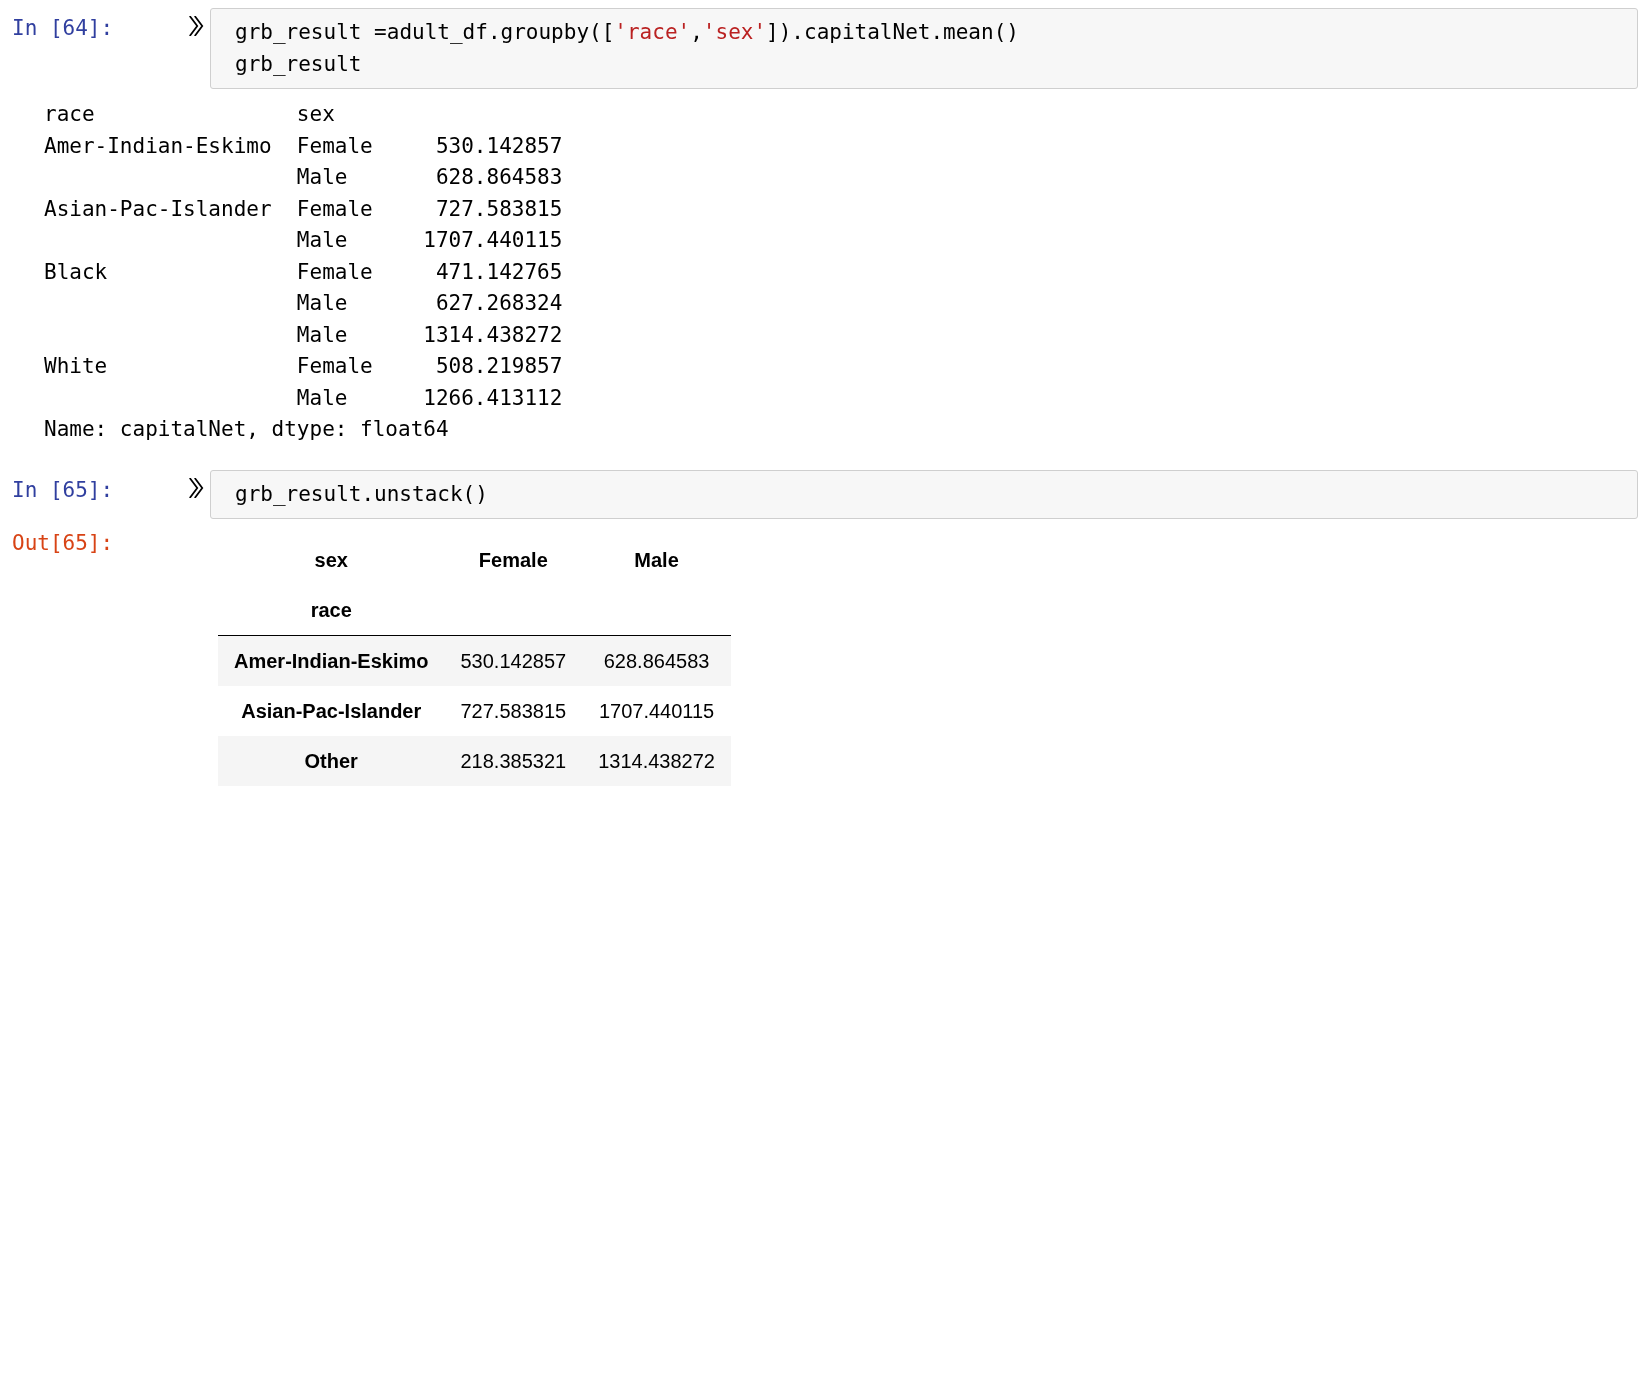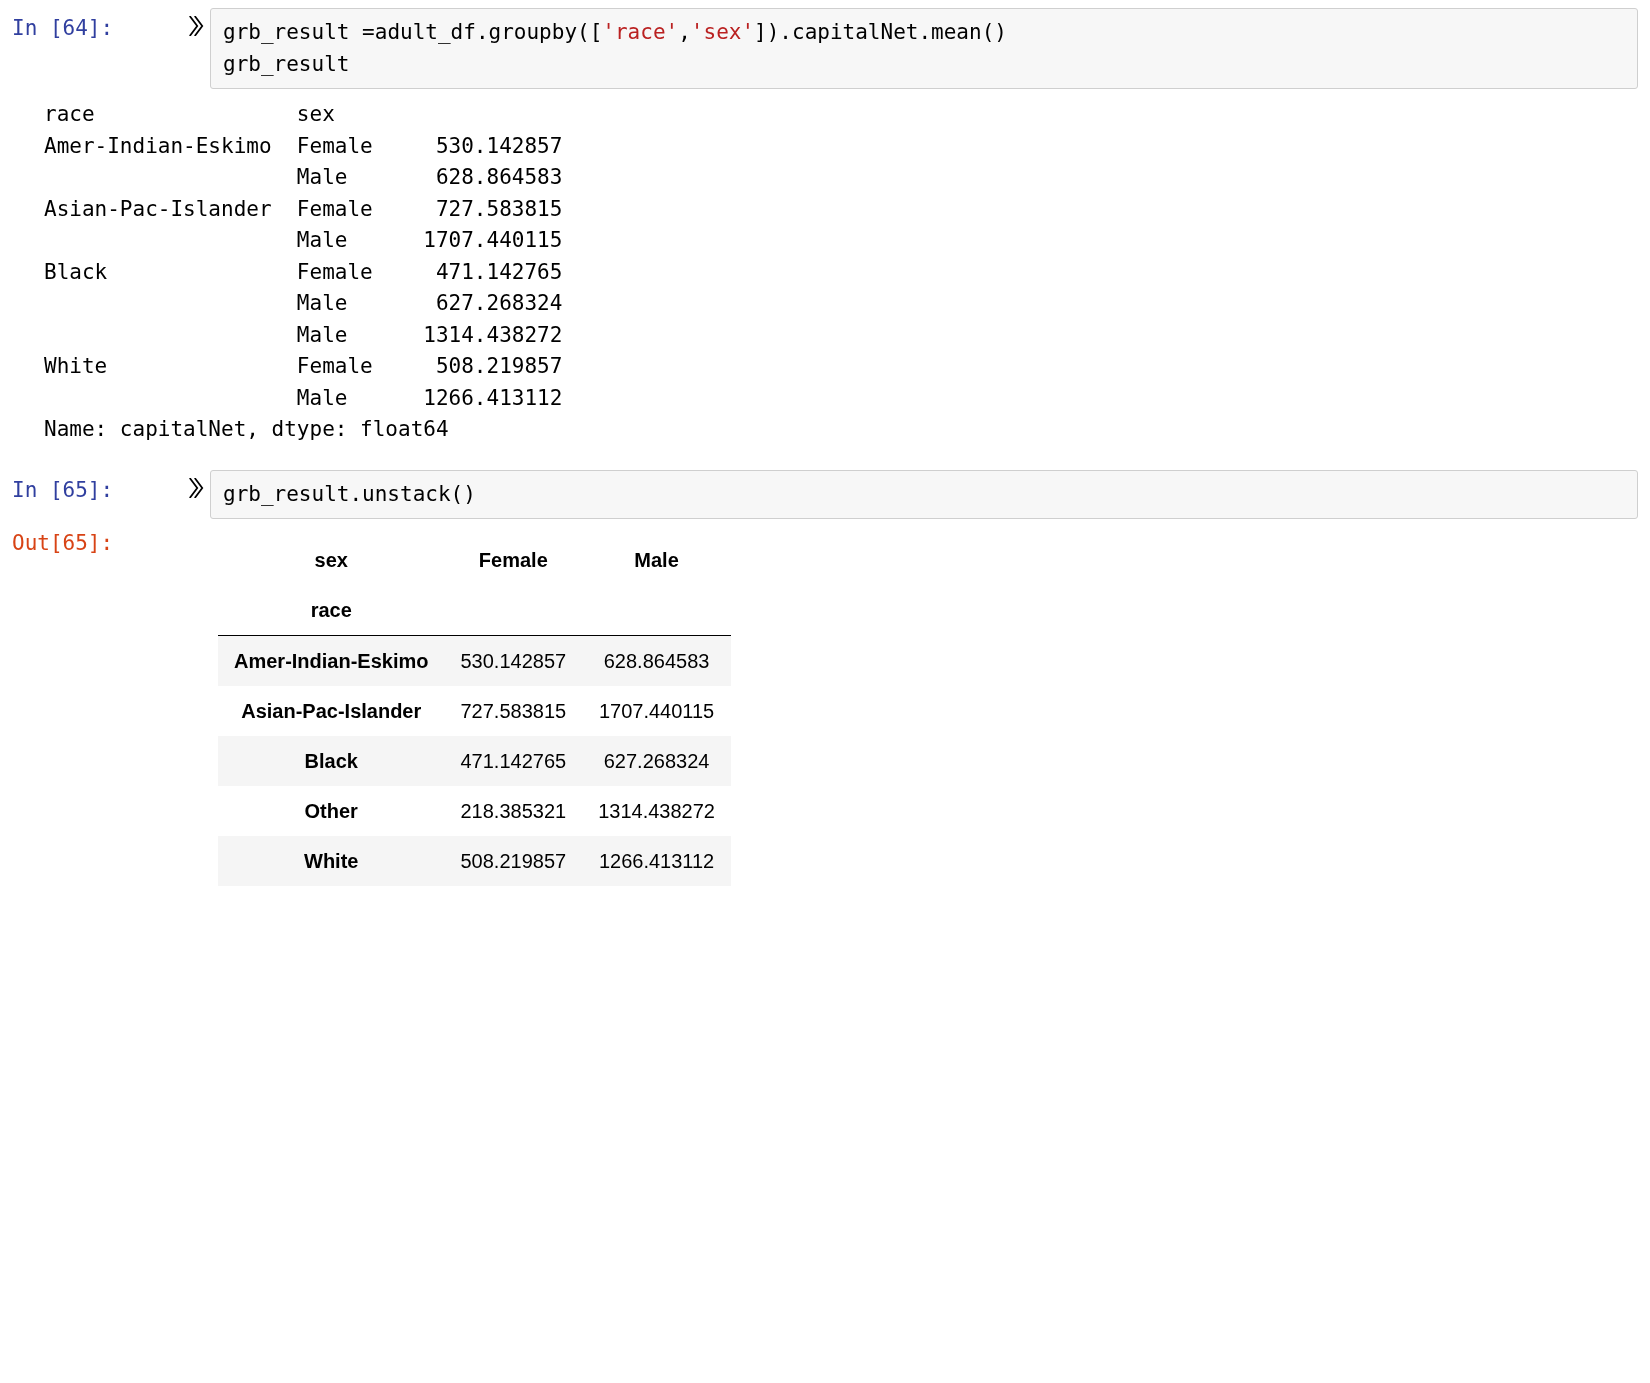--- a/index.html
+++ b/index.html
@@ -40,21 +40,21 @@
   }
   .run-btn svg {
     width: 16px;
     height: 20px;
   }
   .input-area {
     flex: 1;
     background: #f7f7f7;
     border: 1px solid #cfcfcf;
     border-radius: 3px;
-    padding: 8px 12px;
+    padding: 8px 24px;
     font-family: "SFMono-Regular", Menlo, Consolas, monospace;
     font-size: 21px;
     line-height: 1.5;
     white-space: pre;
   }
   .output-area {
     flex: 1;
     font-family: "SFMono-Regular", Menlo, Consolas, monospace;
     font-size: 21px;
     line-height: 1.5;
@@ -163,30 +163,20 @@
             <th>Amer-Indian-Eskimo</th>
             <td>530.142857</td>
             <td>628.864583</td>
           </tr>
           <tr>
             <th>Asian-Pac-Islander</th>
             <td>727.583815</td>
             <td>1707.440115</td>
           </tr>
           <tr>
-            <th>Black</th>
-            <td>471.142765</td>
-            <td>627.268324</td>
-          </tr>
-          <tr>
             <th>Other</th>
             <td>218.385321</td>
             <td>1314.438272</td>
-          </tr>
-          <tr>
-            <th>White</th>
-            <td>508.219857</td>
-            <td>1266.413112</td>
           </tr>
         </tbody>
       </table>
   </div>
 </div>
 
 </body></html>

